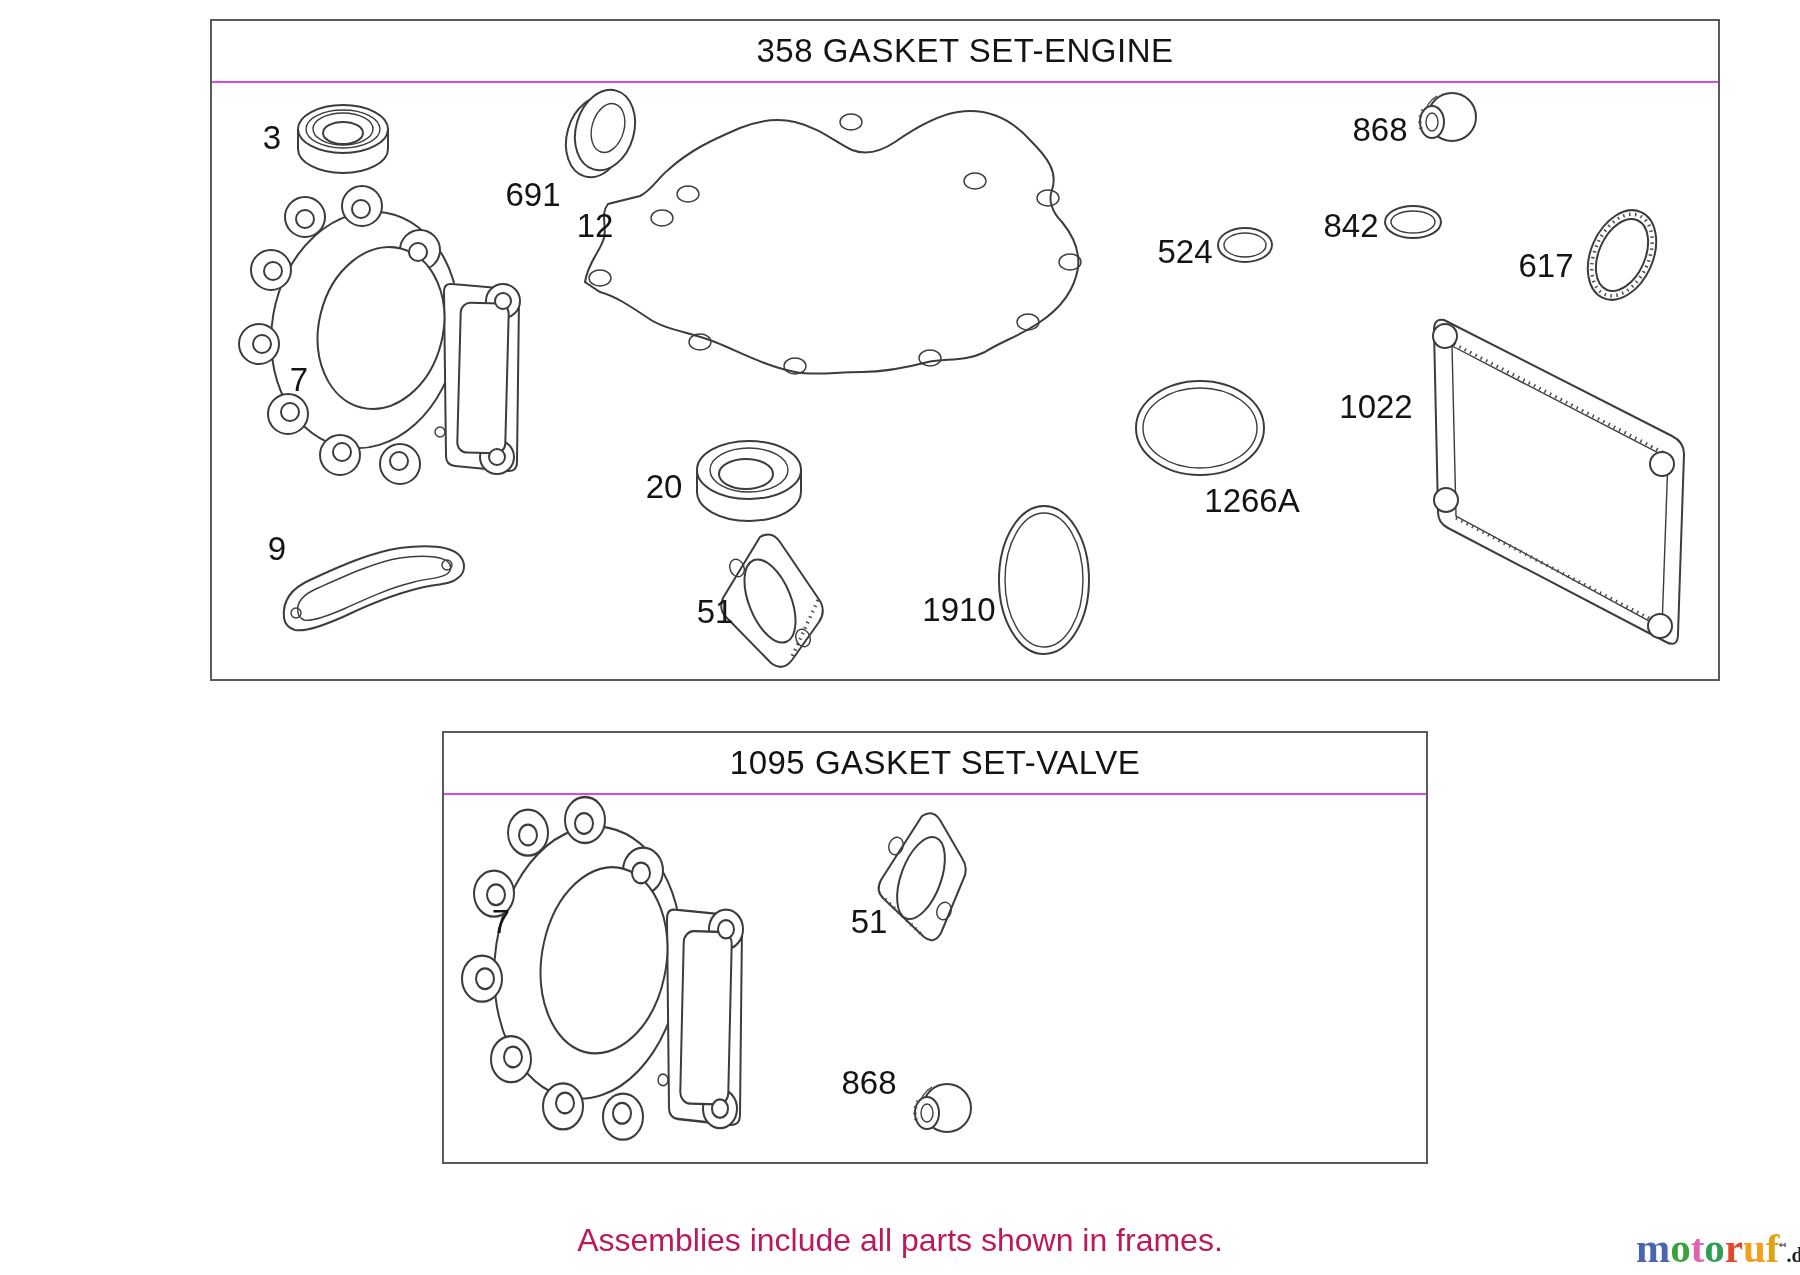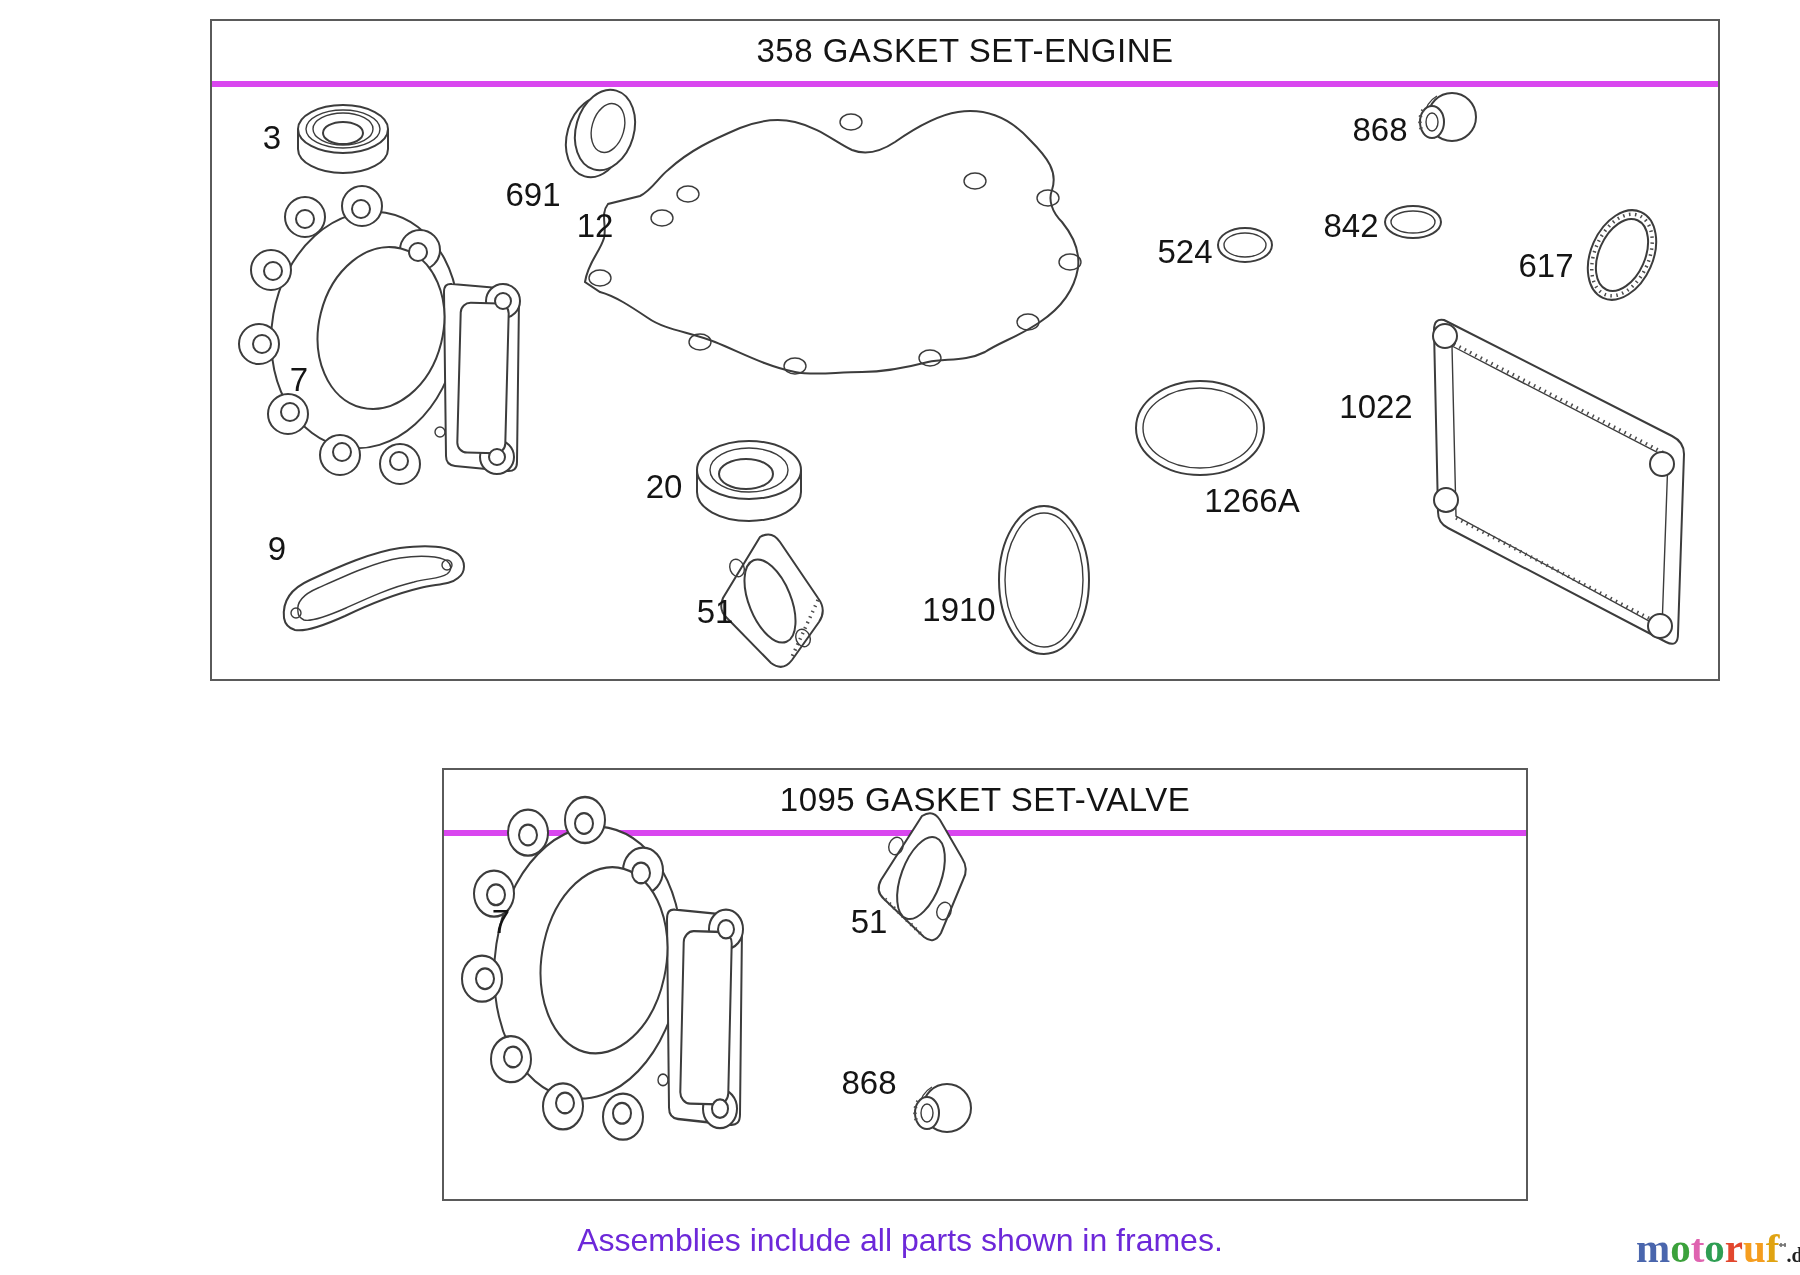--- a/index.html
+++ b/index.html
@@ -1,27 +1,27 @@
 <!DOCTYPE html>
 <html><head>
 <meta charset="utf-8">
 <style>
   html,body{margin:0;padding:0;background:#fff;}
   #stage{position:relative;width:1800px;height:1275px;background:#ffffff;overflow:hidden;
          font-family:"Liberation Sans",sans-serif;}
   .frame{position:absolute;border:2px solid #5a5a5a;background:transparent;box-sizing:border-box;}
   #frame-engine{left:210px;top:19px;width:1510px;height:662px;}
-  #frame-valve{left:442px;top:768px;width:1086px;height:433px;}
-  .frame-header{height:60px;border-bottom:6px solid #d946ef;display:flex;align-items:center;justify-content:center;}
+  #frame-valve{left:442px;top:731px;width:986px;height:433px;}
+  .frame-header{height:60px;border-bottom:2px solid #d946ef;display:flex;align-items:center;justify-content:center;}
   .frame-title{font-size:33px;color:#141414;letter-spacing:0.5px;}
   #drawing{position:absolute;left:0;top:0;width:1800px;height:1275px;z-index:2;}
   #labels{position:absolute;left:0;top:0;width:1800px;height:1275px;z-index:3;pointer-events:none;}
   .part-label{position:absolute;transform:translate(-50%,-50%);font-size:33px;color:#141414;white-space:nowrap;}
   #footer-note{position:absolute;left:0;top:1222px;width:1800px;text-align:center;
-               font-size:32px;color:#6d28d9;z-index:3;}
+               font-size:32px;color:#be185d;z-index:3;}
   #logo{position:absolute;left:1636px;top:1228px;z-index:4;font-family:"Liberation Serif",serif;
         font-weight:bold;font-size:41px;line-height:40px;white-space:nowrap;}
   #logo .lg-suffix{font-size:20px;font-weight:bold;}
   #logo .lg-tm{display:inline-block;width:7px;height:4px;vertical-align:super;
       background:radial-gradient(circle 1.5px at 2px 2px,#777 1.5px,transparent 2px),
                  radial-gradient(circle 1.5px at 6px 2px,#777 1.5px,transparent 2px);}
   svg .ln{fill:none;stroke:#3c3c3c;stroke-width:2;}
   svg .lnw{fill:#ffffff;stroke:#3c3c3c;stroke-width:2;}
   svg .thin{fill:none;stroke:#3c3c3c;stroke-width:1.4;}
   svg .hatch{fill:none;stroke:#4c4c4c;stroke-width:3.5;stroke-dasharray:1.5 4.5;}

